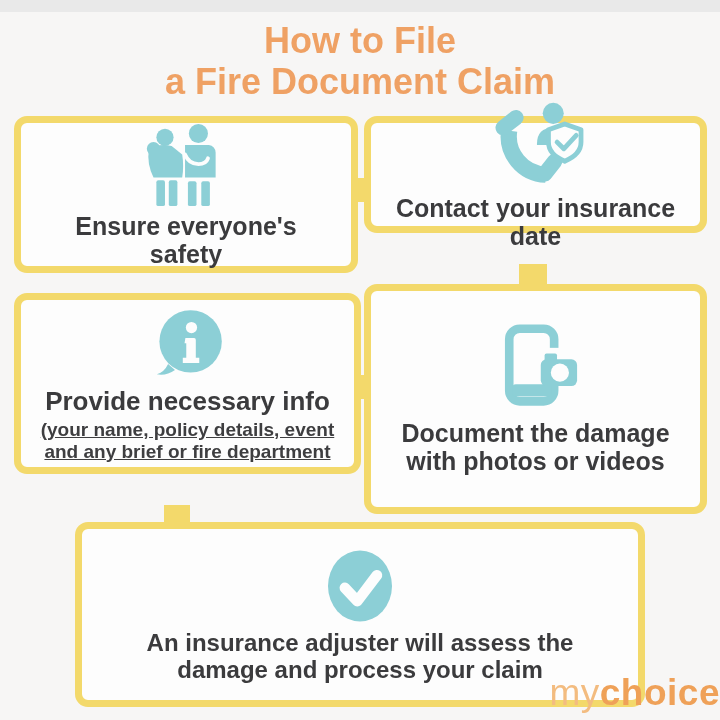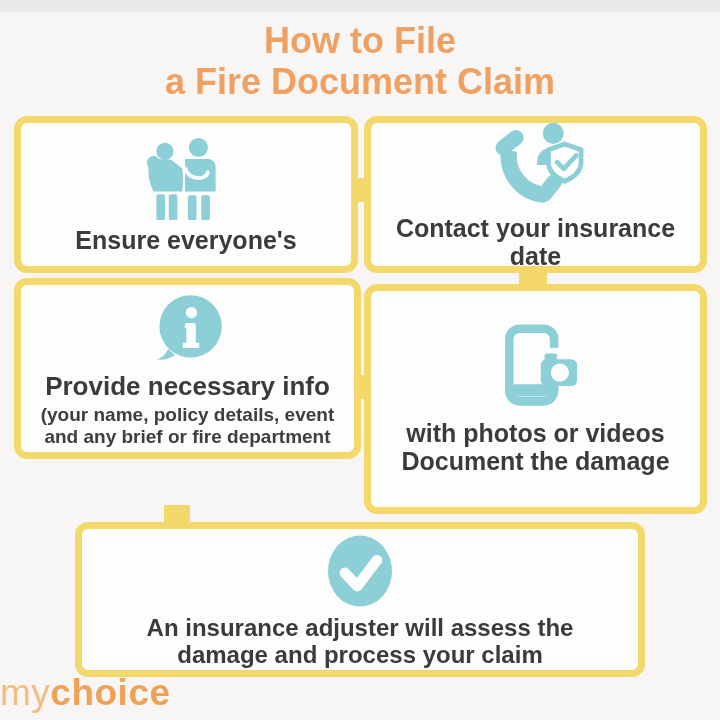--- a/index.html
+++ b/index.html
@@ -14,36 +14,36 @@
   }
   .title span{display:block;}
   .card{
     position:absolute;background:#fdfdfd;border:7px solid #f3d96b;border-radius:13px;
     box-sizing:border-box;display:flex;flex-direction:column;align-items:center;justify-content:center;
     text-align:center;color:#3b3b3d;
   }
   .card .heading{font-weight:700;font-size:25px;line-height:1.12;}
   .card .heading span{display:block;}
   #card-1{left:14px;top:104px;width:344px;height:157px;}
-  #card-2{left:364px;top:104px;width:343px;height:157px;}
-  #card-3{left:14px;top:266px;width:347px;height:181px;}
+  #card-2{left:364px;top:104px;width:343px;height:117px;}
+  #card-3{left:14px;top:281px;width:347px;height:181px;}
   #card-4{left:364px;top:272px;width:343px;height:230px;}
-  #card-5{left:75px;top:510px;width:570px;height:155px;}
+  #card-5{left:75px;top:510px;width:570px;height:185px;}
   #card-3 .heading{font-size:26px;}
   #card-5 .heading{font-size:24px;}
-  .subtext{font-weight:700;font-size:19px;line-height:1.14;color:#3e3e40;margin-top:3px;}
+  .subtext{font-weight:700;font-size:19px;line-height:1.14;color:#3e3e40;margin-top:3px;text-decoration:underline;}
   .subtext span{display:block;}
   .icon{flex:0 0 auto;display:block;margin-bottom:4px;}
   .connector{position:absolute;background:#f3d96b;}
   #conn-1{left:349px;top:166px;width:26px;height:24px;}
   #conn-2{left:519px;top:252px;width:28px;height:28px;}
   #conn-3{left:352px;top:363px;width:24px;height:24px;}
   #conn-4{left:164px;top:493px;width:26px;height:25px;}
   .logo{
-    position:absolute;left:0;top:660px;width:720px;text-align:left;
+    position:absolute;left:0;top:660px;width:720px;text-align:right;
     font-size:37px;letter-spacing:0.5px;
   }
   .logo .part1{color:#f3bc80;font-weight:400;}
   .logo .part2{color:#efa158;font-weight:700;}
 </style>
 </head>
 <body>
 
 <div id="stage">
 
@@ -67,20 +67,21 @@
         <circle cx="23" cy="16" r="9"></circle>
         <circle cx="11" cy="28" r="7"></circle>
         <path d="M6 30 Q14 22 30 25 L41 34 Q43 46 41 58 H11 Q4 44 6 30 z"></path>
         <rect x="14" y="61" width="9" height="27" rx="2"></rect>
         <rect x="27" y="61" width="9" height="27" rx="2"></rect>
       </g>
       <path d="M44 34 q4 10 14 10 q8 0 10 -6" fill="none" stroke="#fdfdfd" stroke-width="4" stroke-linecap="round"></path>
     </svg>
     <div class="heading">
       <span>Ensure everyone's</span>
+      <span>safety</span>
     </div>
   </div>
 
   <div class="card" id="card-2">
     <svg class="icon" viewBox="0 0 100 95" width="96" height="91" aria-hidden="true">
       <g fill="#8ccfd6">
         <path d="M22 33 A40 40 0 0 0 60 79" fill="none" stroke="#8ccfd6" stroke-width="17"></path>
         <rect x="6" y="17" width="33" height="16" rx="8" transform="rotate(-38 22 25)"></rect>
         <rect x="48" y="64" width="33" height="16" rx="8" transform="rotate(-52 64 72)"></rect>
         <circle cx="68" cy="15" r="11"></circle>
@@ -114,22 +115,22 @@
   <div class="card" id="card-4">
     <svg class="icon" viewBox="0 0 90 90" width="86" height="86" aria-hidden="true" style="margin-bottom:10px;">
       <rect x="17" y="6" width="47" height="76" rx="11" fill="none" stroke="#8ccfd6" stroke-width="9"></rect>
       <rect x="20" y="64" width="41" height="13" rx="4" fill="#8ccfd6"></rect>
       <rect x="46" y="26" width="44" height="36" fill="#fdfdfd"></rect>
       <rect x="50" y="38" width="38" height="28" rx="6" fill="#8ccfd6"></rect>
       <rect x="54" y="32" width="13" height="9" rx="2" fill="#8ccfd6"></rect>
       <circle cx="70" cy="52" r="9.5" fill="#fdfdfd"></circle>
     </svg>
     <div class="heading">
+      <span>Document the damage</span>
       <span>with photos or videos</span>
-      <span>Document the damage</span>
     </div>
   </div>
 
   <div class="card" id="card-5">
     <svg class="icon" viewBox="0 0 90 90" width="80" height="80" aria-hidden="true">
       <ellipse cx="45" cy="45" rx="36" ry="40" fill="#8ccfd6"></ellipse>
       <path d="M28 47 l14 15 L64 33" fill="none" stroke="#fdfdfd" stroke-width="12" stroke-linecap="round" stroke-linejoin="round"></path>
     </svg>
     <div class="heading">
       <span>An insurance adjuster will assess the</span>

